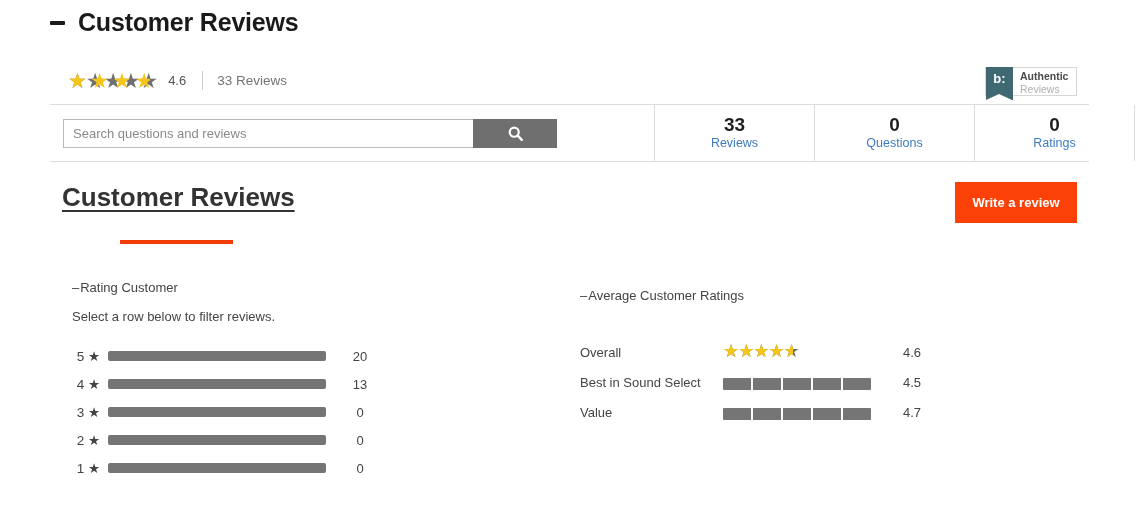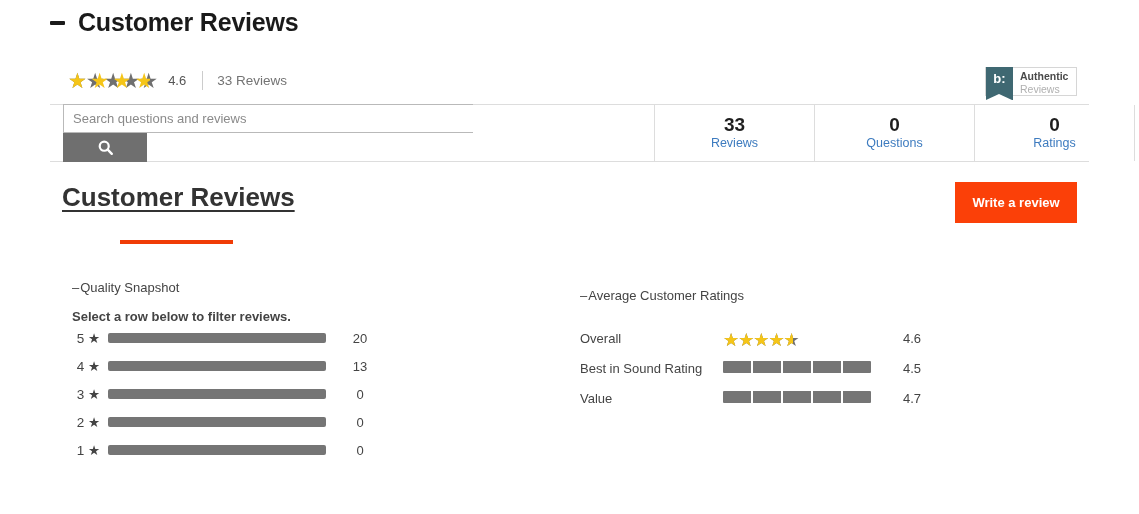--- a/index.html
+++ b/index.html
@@ -151,21 +151,20 @@
     height: 58px;
     border-top: 1px solid #dddddd;
     border-bottom: 1px solid #dddddd;
     box-sizing: border-box;
     display: flex;
     align-items: center;
   }
   .search-wrap {
     display: flex;
     margin-left: 13px;
-    flex-direction: column;
   }
   .search-input {
     width: 410px;
     height: 29px;
     border: 1px solid #b9b9b9;
     border-right: none;
     box-sizing: border-box;
     padding: 0 9px;
     font-size: 13px;
     font-family: "Liberation Sans", sans-serif;
@@ -260,21 +259,21 @@
   .sub-head {
     font-size: 13px;
     color: #444444;
     margin-bottom: 14px;
     cursor: pointer;
   }
   .sub-head .dash { margin-right: 1px; }
   .snapshot-hint {
     font-size: 13px;
     color: #444444;
-    font-weight: bold;
+    margin-bottom: 18px;
   }
   .hist-row {
     display: flex;
     align-items: center;
     height: 28px;
     cursor: pointer;
   }
   .hist-label {
     width: 28px;
     font-size: 13.5px;
@@ -306,21 +305,21 @@
   
   .averages {
     position: absolute;
     left: 580px;
     top: 280px;
     width: 400px;
     margin-top: 8px;
   }
   .avg-row {
     display: flex;
-    align-items: flex-start;
+    align-items: flex-end;
     height: 29px;
     margin-bottom: 1px;
   }
   .avg-label {
     width: 143px;
     font-size: 13px;
     color: #444444;
     white-space: nowrap;
   }
   .avg-meter {
@@ -428,21 +427,21 @@
       </div>
     </div>
   </div>
 
   <div class="main-title">Customer Reviews</div>
   <div class="title-accent"></div>
   <button class="write-review-btn">Write a review</button>
 
   <div class="snapshot">
     <div class="sub-head">
-      <span class="dash">–</span><span>Quality Snapshot</span>
+      <span class="dash">–</span><span>Rating Customer</span>
     </div>
     <div class="snapshot-hint">Select a row below to filter reviews.</div>
     <div id="hist-rows">
         <div class="hist-row">
           <span class="hist-label">5 ★</span>
           <span class="hist-track"><span class="hist-fill" style="width: 60.6%;"></span></span>
           <span class="hist-count">20</span>
         </div>
         <div class="hist-row">
           <span class="hist-label">4 ★</span>
@@ -481,21 +480,21 @@
               <span class="star">★</span>
               <span class="star">★</span>
               <span class="star">★</span>
               <span class="star">★</span>
               <span class="stars-overlay" style="width:92%"><span class="star">★</span><span class="star">★</span><span class="star">★</span><span class="star">★</span><span class="star">★</span></span>
             </span>
           </span>
           <span class="avg-score">4.6</span>
         </div>
         <div class="avg-row">
-          <span class="avg-label">Best in Sound Rating</span>
+          <span class="avg-label">Best in Sound Select</span>
           <span class="avg-meter">
             <span class="seg-track"><span class="seg-fill" style="width: 90%;"></span><span class="seg-lines">
                 <span></span>
                 <span></span>
                 <span></span>
                 <span></span>
                 <span></span>
               </span></span>
           </span>
           <span class="avg-score">4.5</span>

